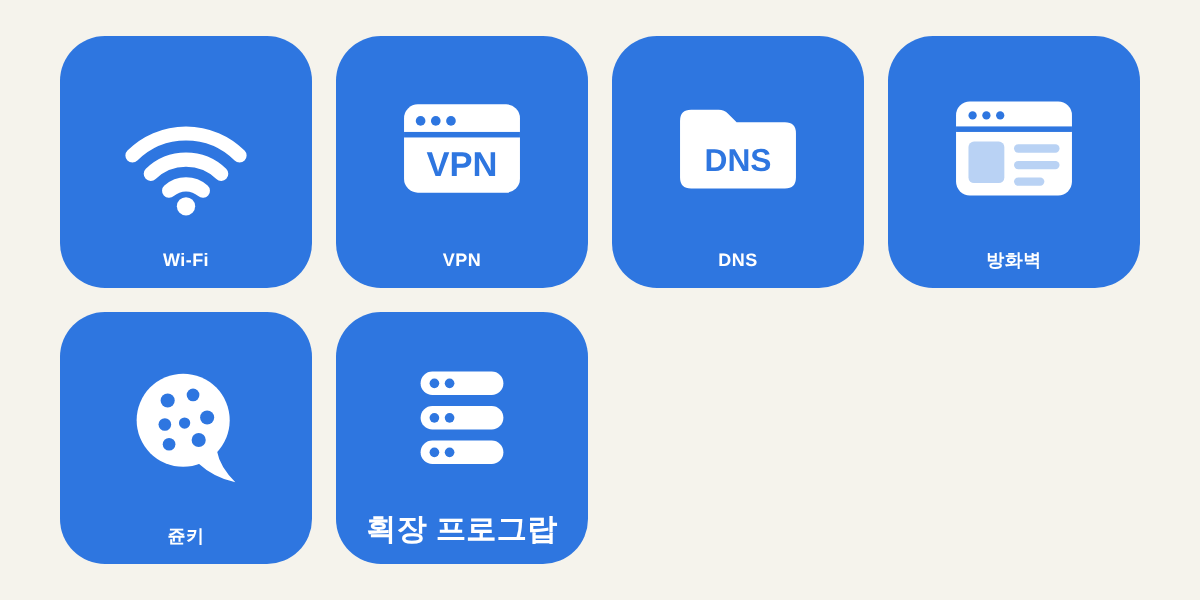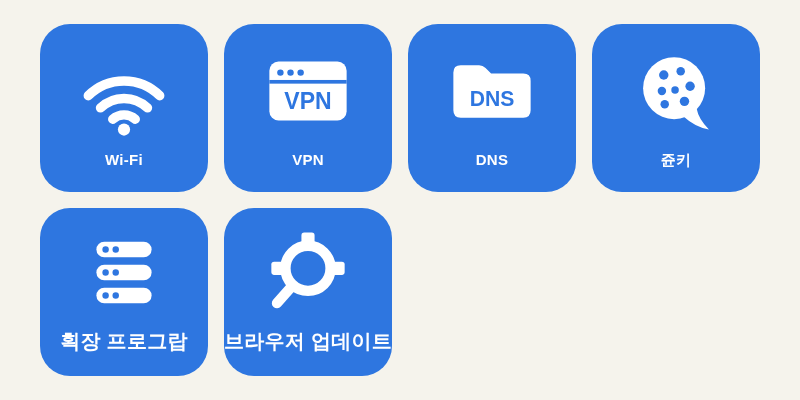--- a/index.html
+++ b/index.html
@@ -23,36 +23,36 @@
     grid-template-rows: 1fr 1fr;
     gap: 16px;
   }
   .tile {
     background: var(--tile);
     border-radius: 30px;
     display: flex;
     flex-direction: column;
     align-items: center;
     justify-content: flex-end;
-    padding-bottom: 25px;
+    padding-bottom: 13px;
     cursor: pointer;
     overflow: hidden;
   }
   .icon-wrap {
     flex: 1;
     width: 100%;
     display: flex;
     align-items: center;
     justify-content: center;
     padding-top: 6px;
   }
   .tile-label {
     color: var(--icon);
     font-weight: 700;
-    font-size: 15px;
+    font-size: 12px;
     letter-spacing: 0.3px;
     white-space: nowrap;
     line-height: 1;
   }
   .tile-label.sm { font-size: 20px; }
   
   .ink     { fill: var(--icon); }
   .accent  { fill: var(--tile); }
   .light   { fill: var(--light); }
   .stroke-ink {
@@ -100,20 +100,36 @@
   <div class="tile">
     <div class="icon-wrap">
       <svg width="100" height="92" viewBox="0 0 100 100" aria-hidden="true">
         <path class="ink" d="M8 30 q0 -8 8 -8 h20 q4 0 7 3 l6 6 h35 q8 0 8 8 v32 q0 8 -8 8 H16 q-8 0 -8 -8 z"></path>
         <text class="icon-text" x="50" y="66" font-size="23" text-anchor="middle">DNS</text>
       </svg>
     </div>
     <div class="tile-label">DNS</div>
   </div>
 
+  <div class="tile">
+    <div class="icon-wrap">
+      <svg width="100" height="92" viewBox="0 0 100 100" aria-hidden="true">
+        <rect class="ink" x="8" y="16" width="84" height="68" rx="10"></rect>
+        <circle class="accent" cx="20" cy="26" r="3"></circle>
+        <circle class="accent" cx="30" cy="26" r="3"></circle>
+        <circle class="accent" cx="40" cy="26" r="3"></circle>
+        <rect class="accent" x="8" y="34" width="84" height="4"></rect>
+        <rect class="light" x="17" y="45" width="26" height="30" rx="4"></rect>
+        <rect class="light" x="50" y="47" width="33" height="6" rx="3"></rect>
+        <rect class="light" x="50" y="59" width="33" height="6" rx="3"></rect>
+        <rect class="light" x="50" y="71" width="22" height="6" rx="3"></rect>
+      </svg>
+    </div>
+    <div class="tile-label">방화벽</div>
+  </div>
 
 
   <div class="tile">
     <div class="icon-wrap">
       <svg width="96" height="94" viewBox="0 0 100 100" aria-hidden="true">
         <circle class="ink" cx="48" cy="47" r="33"></circle>
         <path class="ink" d="M58 77 Q70 88 85 91 Q74 80 72 69 z"></path>
         <circle class="accent" cx="37" cy="33" r="5"></circle>
         <circle class="accent" cx="55" cy="29" r="4.5"></circle>
         <circle class="accent" cx="65" cy="45" r="5"></circle>
@@ -136,26 +152,14 @@
         <circle class="accent" cx="30" cy="49.5" r="3.5"></circle>
         <circle class="accent" cx="41" cy="49.5" r="3.5"></circle>
         <rect class="ink" x="20" y="66" width="60" height="17" rx="8.5"></rect>
         <circle class="accent" cx="30" cy="74.5" r="3.5"></circle>
         <circle class="accent" cx="41" cy="74.5" r="3.5"></circle>
       </svg>
     </div>
     <div class="tile-label sm">획장 프로그랍</div>
   </div>
 
-  <div class="tile">
-    <div class="icon-wrap">
-      <svg width="94" height="94" viewBox="0 0 100 100" aria-hidden="true">
-        <circle class="stroke-ink" stroke-width="11" cx="50" cy="45" r="24"></circle>
-        <rect class="ink" x="43" y="7" width="14" height="13" rx="3"></rect>
-        <rect class="ink" x="76" y="38" width="13" height="14" rx="3"></rect>
-        <rect class="ink" x="11" y="38" width="13" height="14" rx="3"></rect>
-        <path class="stroke-ink" stroke-width="11" d="M33 64 L17 82"></path>
-      </svg>
-    </div>
-    <div class="tile-label sm">브라우저 업데이트</div>
-  </div>
 
 </div>
 
 </body></html>

